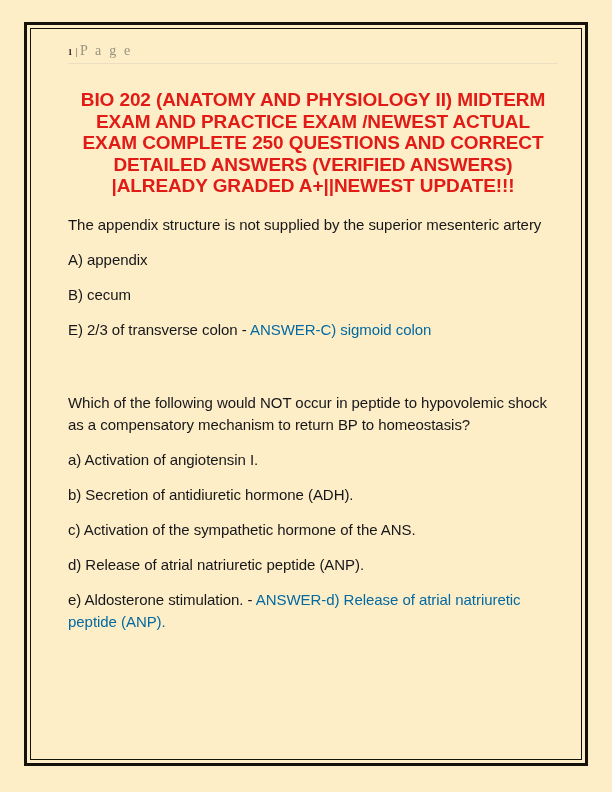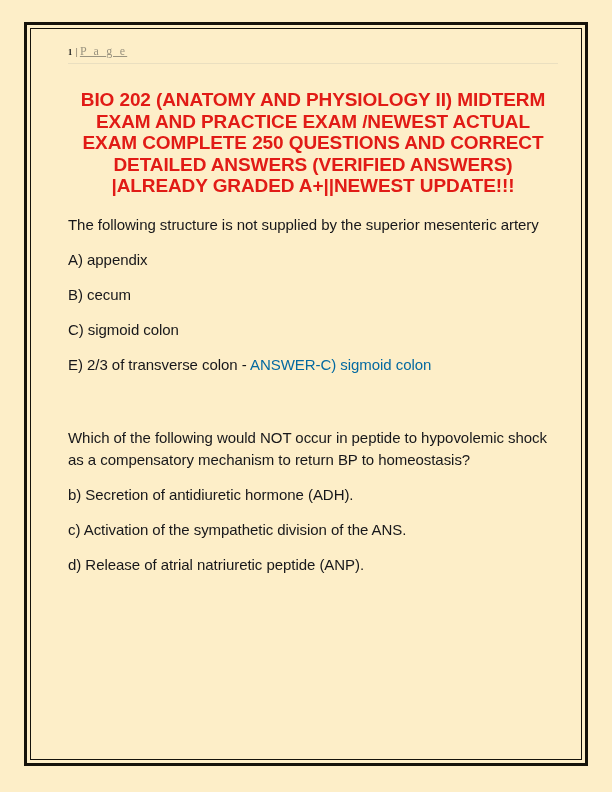--- a/index.html
+++ b/index.html
@@ -64,25 +64,24 @@
     color: #1b1b1b;
     font-family: "Liberation Serif", serif;
     letter-spacing: 0.3px;
   }
   .hdr-sep {
     font-size: 9px;
     color: #8a8270;
     padding: 0 2px 0 3px;
   }
   .hdr-page {
-    font-size: 12px;
+    font-size: 14px;
     color: #9a937f;
     letter-spacing: 2.2px;
     font-family: "Liberation Serif", serif;
-    text-decoration: underline;
   }
   .hdr-rule {
     margin-top: 4px;
     width: 100%;
     height: 1px;
     background: #eadfc0;
   }
 
   
   .doc-title {
@@ -131,28 +130,29 @@
 
     <div class="page-header">
       <span class="hdr-num">1</span><span class="hdr-sep">|</span><span class="hdr-page">P a g e</span>
       <div class="hdr-rule"></div>
     </div>
 
     <div class="doc-title">BIO 202 (ANATOMY AND PHYSIOLOGY II) MIDTERM EXAM AND PRACTICE EXAM /NEWEST ACTUAL EXAM COMPLETE 250 QUESTIONS AND CORRECT DETAILED ANSWERS (VERIFIED ANSWERS) |ALREADY GRADED A+||NEWEST UPDATE!!!</div>
 
     <div class="body-block">
 
-      <p class="para">The following structure is not supplied by the superior mesenteric artery</p>
+      <p class="para">The appendix structure is not supplied by the superior mesenteric artery</p>
       <p class="para">A) appendix</p>
       <p class="para">B) cecum</p>
-      <p class="para">C) sigmoid colon</p>
       <p class="para"><span>E) 2/3 of transverse colon - </span><span class="ans">ANSWER-C) sigmoid colon</span></p>
 
       <p class="spacer"></p>
 
       <p class="para">Which of the following would NOT occur in peptide to hypovolemic shock as a compensatory mechanism to return BP to homeostasis?</p>
+      <p class="para">a) Activation of angiotensin I.</p>
       <p class="para">b) Secretion of antidiuretic hormone (ADH).</p>
-      <p class="para">c) Activation of the sympathetic division of the ANS.</p>
+      <p class="para">c) Activation of the sympathetic hormone of the ANS.</p>
       <p class="para">d) Release of atrial natriuretic peptide (ANP).</p>
+      <p class="para"><span>e) Aldosterone stimulation. - </span><span class="ans">ANSWER-d) Release of atrial natriuretic peptide (ANP).</span></p>
 
     </div>
   </div>
 </div>
 
 </body></html>

